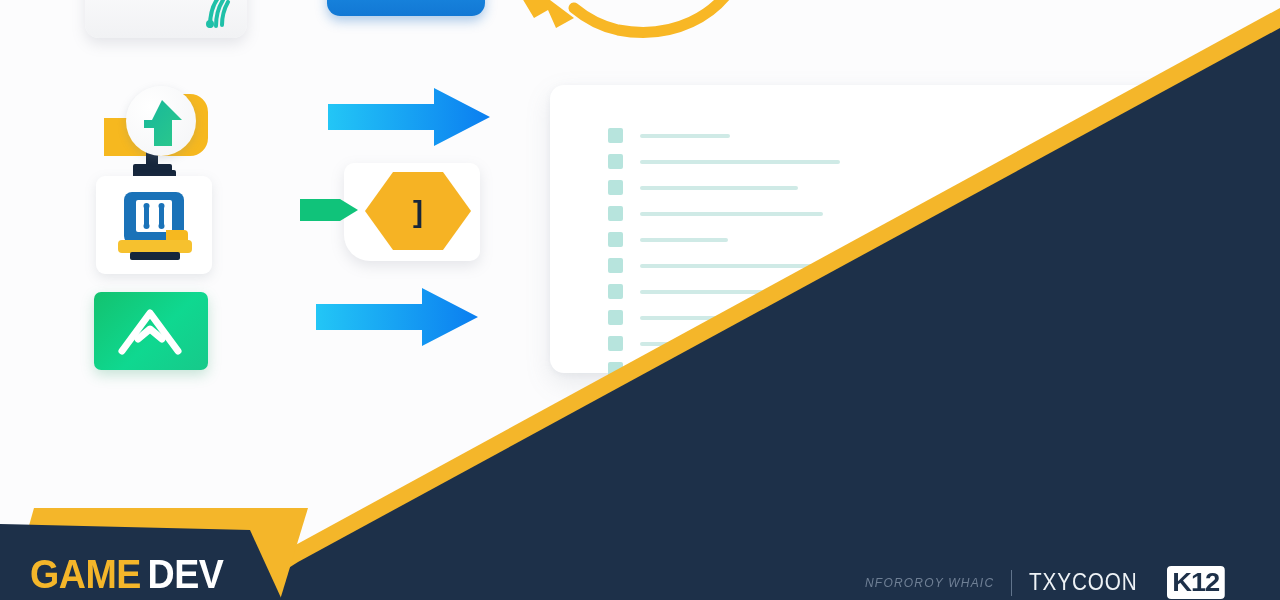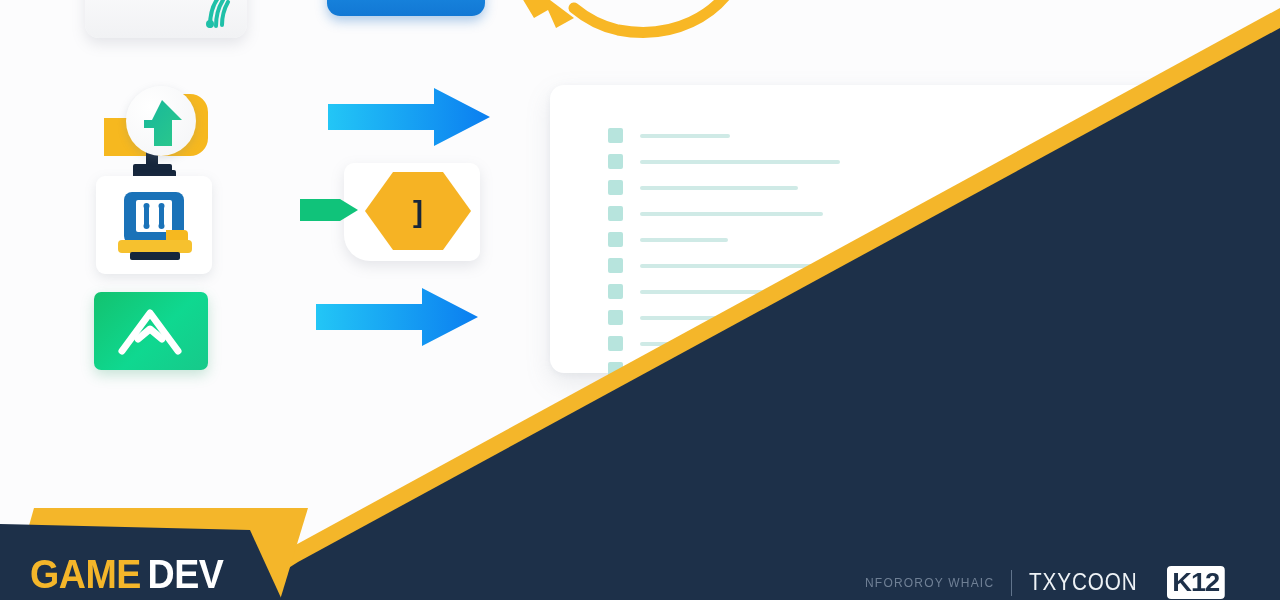--- a/index.html
+++ b/index.html
@@ -169,20 +169,21 @@
 
   
   #partners {
     position: absolute; left: 865px; top: 566px;
     display: flex; align-items: center; gap: 17px;
   }
   #partner-word {
     color: #7e8ea3; font-size: 12px; letter-spacing: 1.2px;
     font-family: "Liberation Sans", sans-serif;
     opacity: .85;
+    font-style: italic;
   }
   #partner-divider { width: 1px; height: 26px; background: #61748c; }
   #partner-tycoon {
     color: #eef2f6; font-size: 23px; letter-spacing: 1px;
     font-family: "Liberation Sans", sans-serif;
     transform: scaleX(.9); transform-origin: left center;
   }
   #partner-mark {
     color: #ffffff; font-size: 26px; font-weight: 700;
     font-family: "Liberation Sans", sans-serif;

